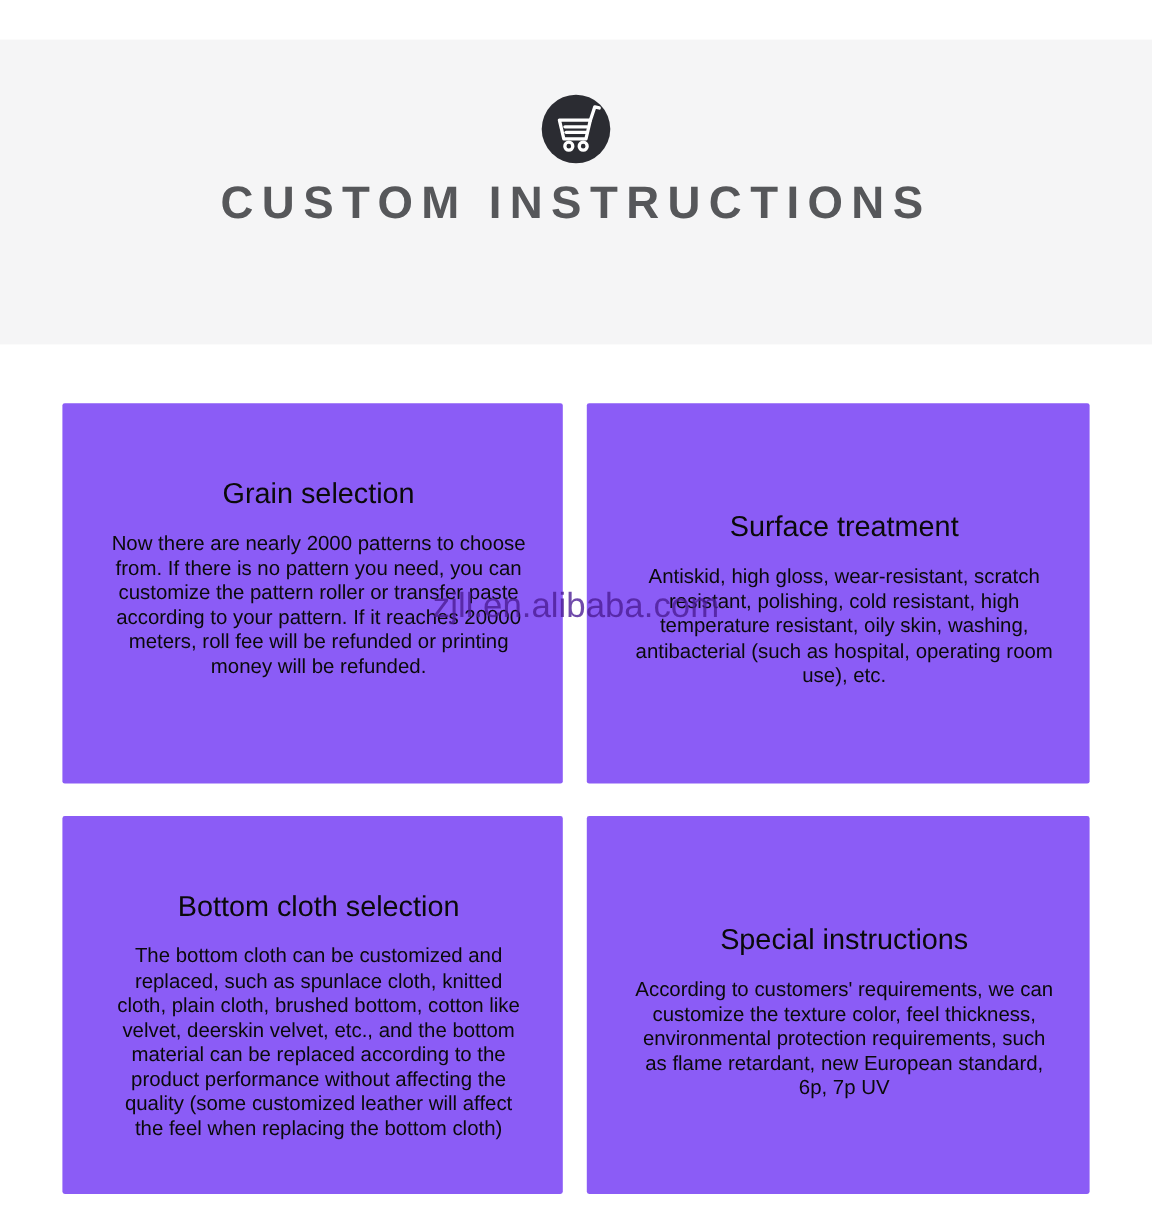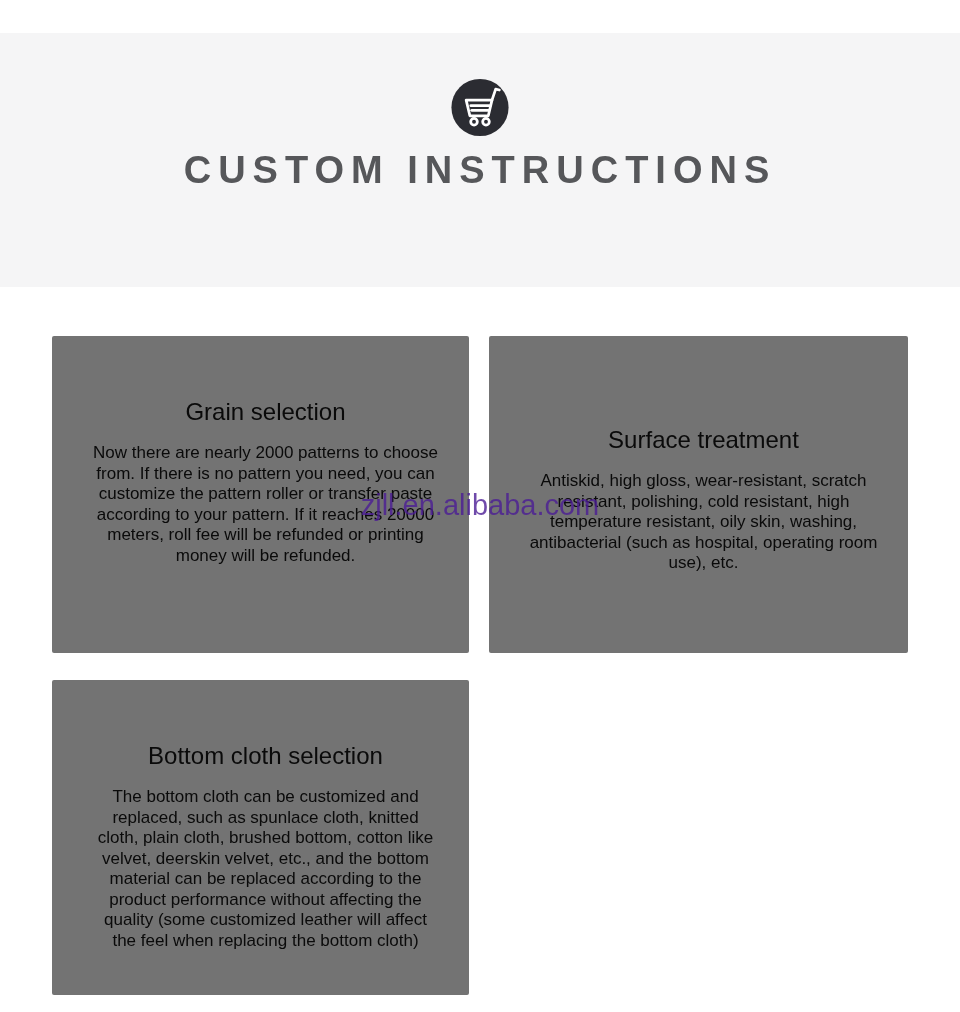--- a/index.html
+++ b/index.html
@@ -54,21 +54,21 @@
     top: 336px;
     left: 52px;
     width: 856px;
     display: grid;
     grid-template-columns: 417px 419px;
     grid-template-rows: 317px 315px;
     column-gap: 20px;
     row-gap: 27px;
   }
   .card {
-    background: #737373;
+    background: #8b5cf6;
     border-radius: 2px;
     box-sizing: border-box;
     padding: 62px 30px 0 40px;
   }
   .card.row2 {
     padding-top: 90px;
   }
   .card h2 {
     margin: 0;
     text-align: center;
@@ -133,14 +133,18 @@
   <div class="card row2">
     <h2>Surface treatment</h2>
     <div class="body">Antiskid, high gloss, wear-resistant, scratch resistant, polishing, cold resistant, high temperature resistant, oily skin, washing, antibacterial (such as hospital, operating room use), etc.</div>
   </div>
 
   <div class="card row1">
     <h2>Bottom cloth selection</h2>
     <div class="body">The bottom cloth can be customized and replaced, such as spunlace cloth, knitted cloth, plain cloth, brushed bottom, cotton like velvet, deerskin velvet, etc., and the bottom material can be replaced according to the product performance without affecting the quality (some customized leather will affect the feel when replacing the bottom cloth)</div>
   </div>
 
+  <div class="card row2">
+    <h2>Special instructions</h2>
+    <div class="body">According to customers' requirements, we can customize the texture color, feel thickness, environmental protection requirements, such as flame retardant, new European standard, 6p, 7p UV</div>
+  </div>
 
 </div>
 
 </body></html>

